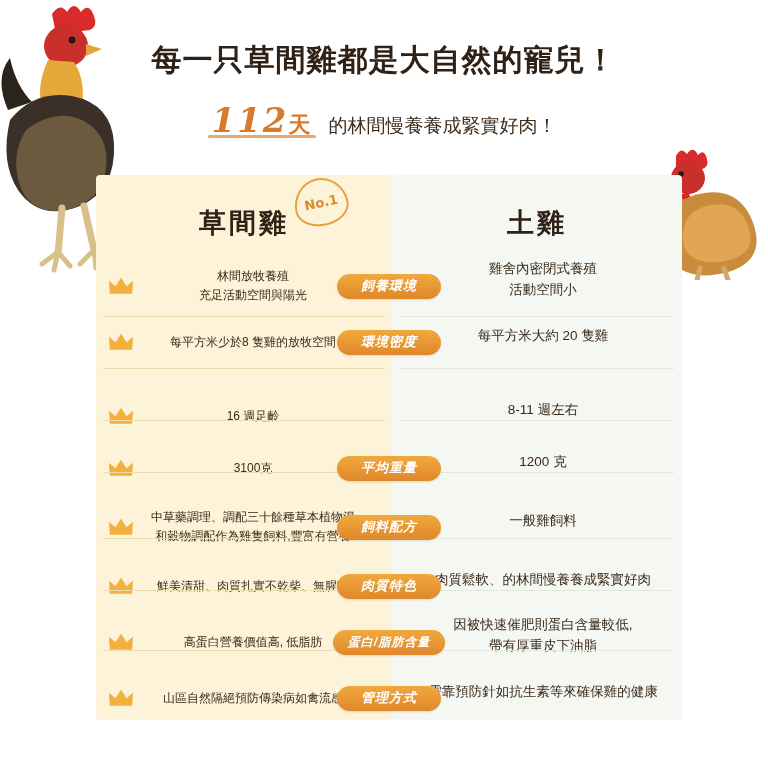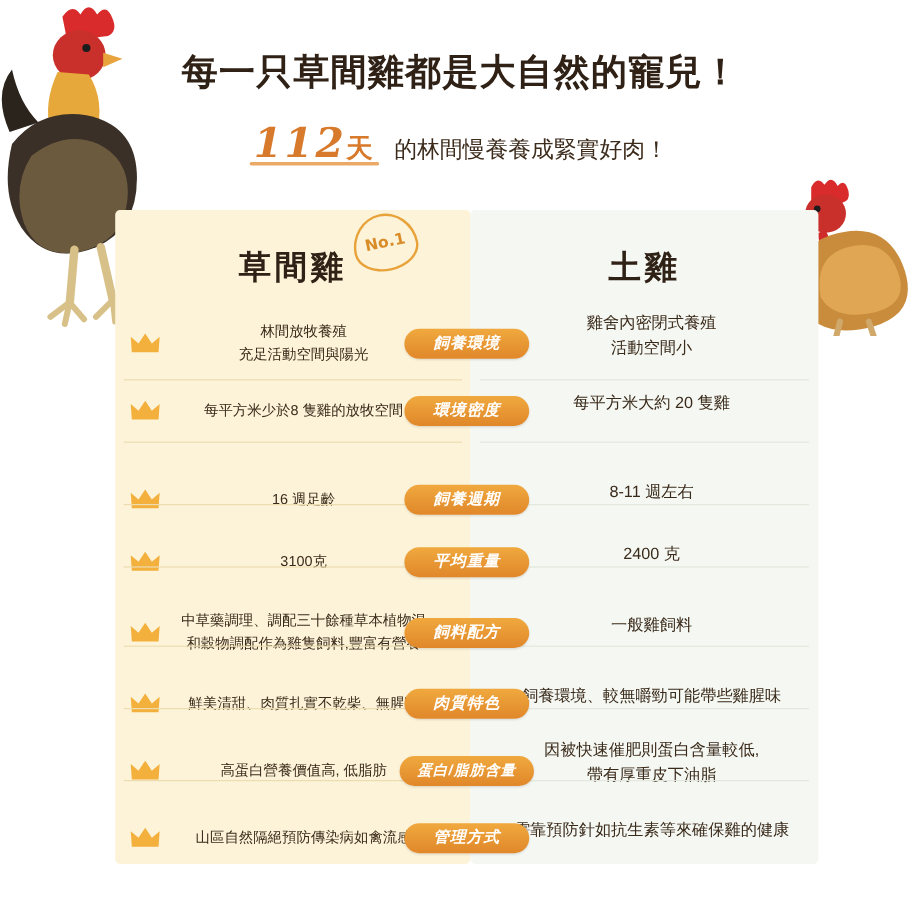--- a/index.html
+++ b/index.html
@@ -285,49 +285,48 @@
             </svg></span><span>每平方米少於8 隻雞的放牧空間</span></div>
         <div class="pill">環境密度</div>
         <div class="cell-right"><span>每平方米大約 20 隻雞</span></div>
       </div>
       <div class="divider-left" style="position: absolute; left: 7px; width: 282px; top: 112px;"></div>
       <div class="divider-right" style="position: absolute; left: 304px; width: 274px; top: 112px;"></div>
       <div class="row" style="height: 52px; margin-top: 22px;">
         <div class="cell-left"><span class="crown"><svg viewBox="0 0 28 22" xmlns="http://www.w3.org/2000/svg">
               <path d="M2 19 L1 5 L8 11 L14 2 L20 11 L27 5 L26 19 Z" fill="#f3b03c"></path>
             </svg></span><span>16 週足齡</span></div>
-        <div class="pill">飼養週期</div>
         <div class="cell-right"><span>8-11 週左右</span></div>
       </div>
       <div class="divider-left" style="position: absolute; left: 7px; width: 282px; top: 164px;"></div>
       <div class="divider-right" style="position: absolute; left: 304px; width: 274px; top: 164px;"></div>
       <div class="row" style="height: 52px;">
         <div class="cell-left"><span class="crown"><svg viewBox="0 0 28 22" xmlns="http://www.w3.org/2000/svg">
               <path d="M2 19 L1 5 L8 11 L14 2 L20 11 L27 5 L26 19 Z" fill="#f3b03c"></path>
             </svg></span><span>3100克</span></div>
         <div class="pill">平均重量</div>
-        <div class="cell-right"><span>2400 克</span></div>
+        <div class="cell-right"><span>1200 克</span></div>
       </div>
       <div class="divider-left" style="position: absolute; left: 7px; width: 282px; top: 216px;"></div>
       <div class="divider-right" style="position: absolute; left: 304px; width: 274px; top: 216px;"></div>
       <div class="row" style="height: 66px;">
         <div class="cell-left"><span class="crown"><svg viewBox="0 0 28 22" xmlns="http://www.w3.org/2000/svg">
               <path d="M2 19 L1 5 L8 11 L14 2 L20 11 L27 5 L26 19 Z" fill="#f3b03c"></path>
             </svg></span><span>中草藥調理、調配三十餘種草本植物混<br>和穀物調配作為雞隻飼料,豐富有營養</span></div>
         <div class="pill">飼料配方</div>
         <div class="cell-right"><span>一般雞飼料</span></div>
       </div>
       <div class="divider-left" style="position: absolute; left: 7px; width: 282px; top: 282px;"></div>
       <div class="divider-right" style="position: absolute; left: 304px; width: 274px; top: 282px;"></div>
       <div class="row" style="height: 52px;">
         <div class="cell-left"><span class="crown"><svg viewBox="0 0 28 22" xmlns="http://www.w3.org/2000/svg">
               <path d="M2 19 L1 5 L8 11 L14 2 L20 11 L27 5 L26 19 Z" fill="#f3b03c"></path>
             </svg></span><span>鮮美清甜、肉質扎實不乾柴、無腥味</span></div>
         <div class="pill">肉質特色</div>
-        <div class="cell-right"><span>飼養環境、較無嚼勁可能帶些雞腥味</span></div>
+        <div class="cell-right"><span>肉質鬆軟、的林間慢養養成緊實好肉</span></div>
       </div>
       <div class="divider-left" style="position: absolute; left: 7px; width: 282px; top: 334px;"></div>
       <div class="divider-right" style="position: absolute; left: 304px; width: 274px; top: 334px;"></div>
       <div class="row" style="height: 60px;">
         <div class="cell-left"><span class="crown"><svg viewBox="0 0 28 22" xmlns="http://www.w3.org/2000/svg">
               <path d="M2 19 L1 5 L8 11 L14 2 L20 11 L27 5 L26 19 Z" fill="#f3b03c"></path>
             </svg></span><span>高蛋白營養價值高, 低脂肪</span></div>
         <div class="pill" style="width: 112px; font-size: 12px; text-align: right;">蛋白/脂肪含量</div>
         <div class="cell-right"><span>因被快速催肥則蛋白含量較低,<br>帶有厚重皮下油脂</span></div>
       </div>

